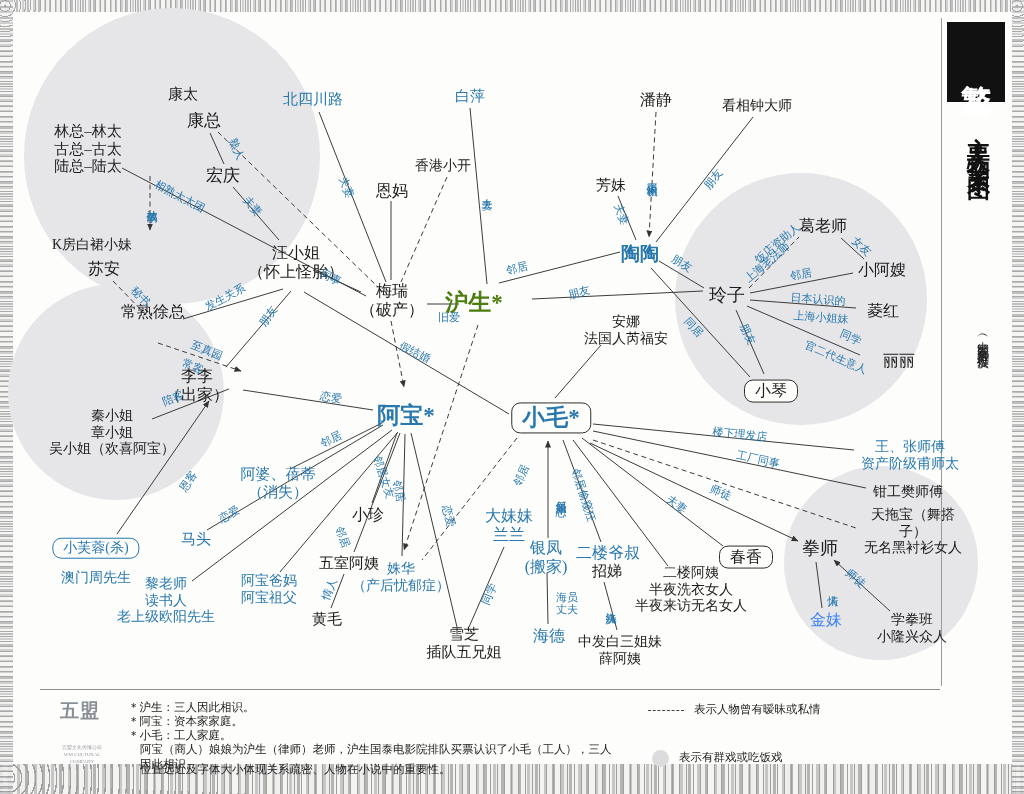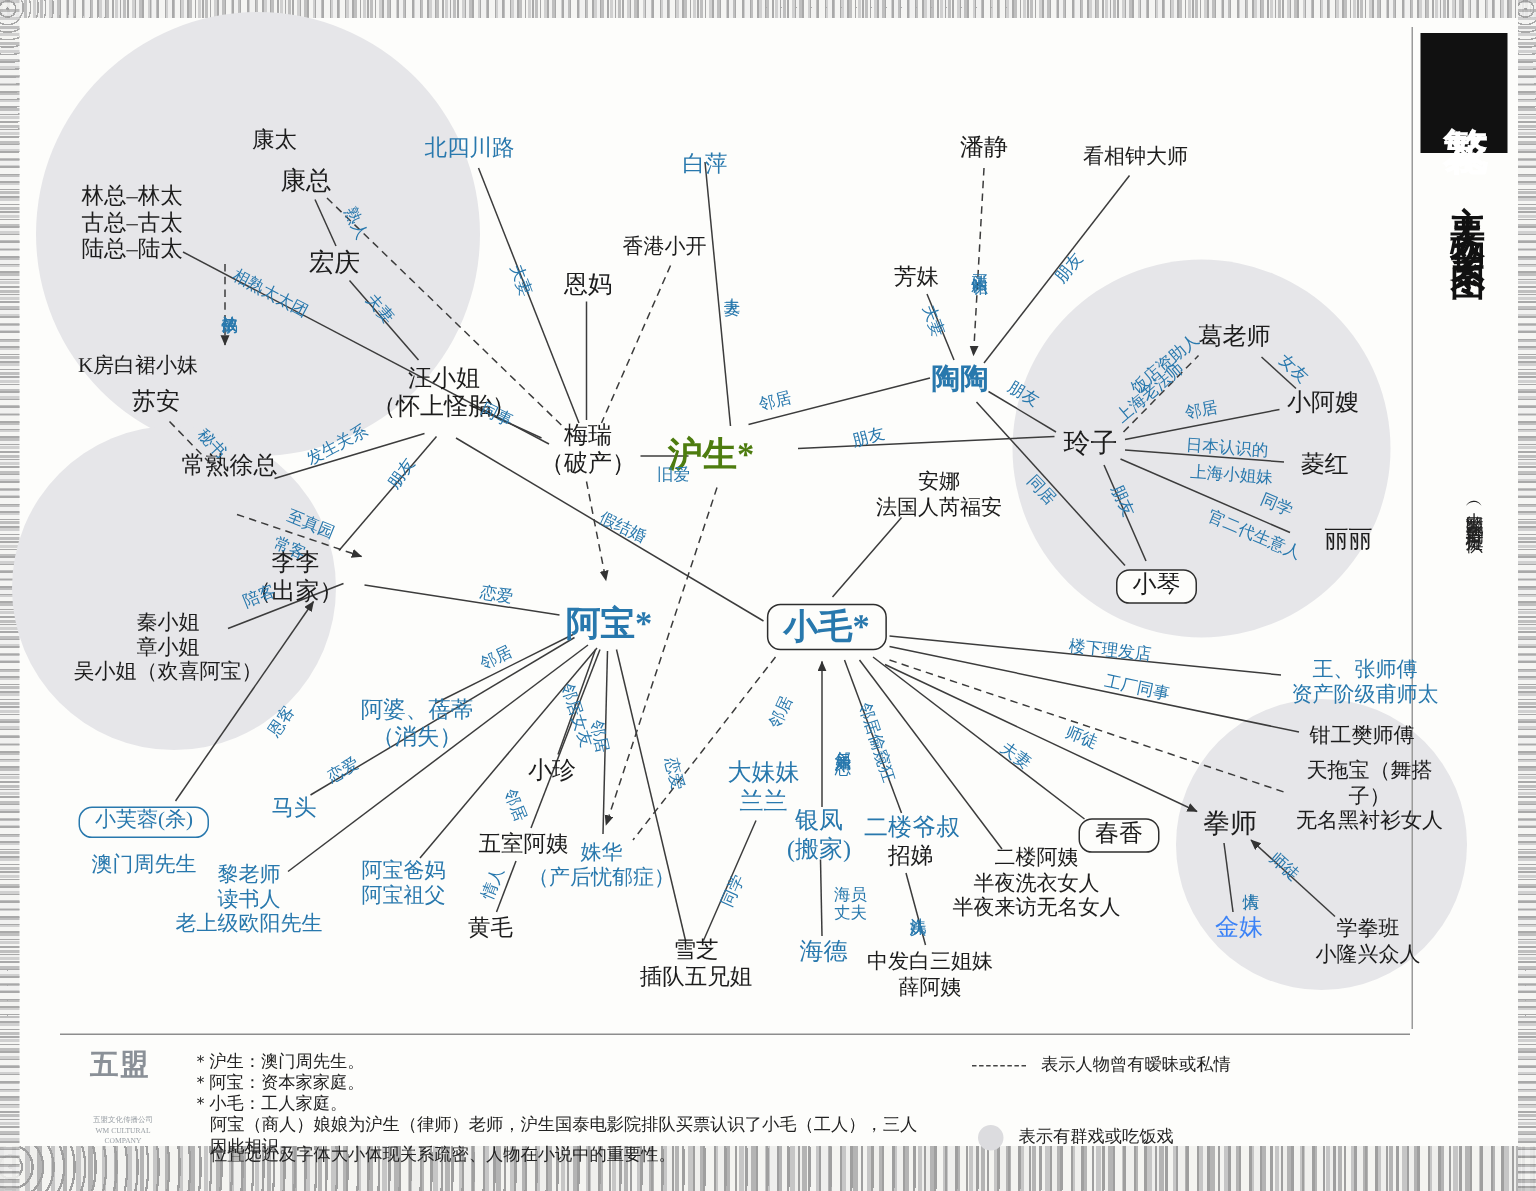--- a/index.html
+++ b/index.html
@@ -146,21 +146,21 @@
 古总–古太
 陆总–陆太</div>
       <div class="node" style="left: 92px; top: 245px; font-size: 14px; color: rgb(28, 28, 28);">K房白裙小妹</div>
       <div class="node" style="left: 104px; top: 269px; font-size: 16px; color: rgb(28, 28, 28);">苏安</div>
       <div class="node" style="left: 183px; top: 95px; font-size: 15px; color: rgb(28, 28, 28);">康太</div>
       <div class="node" style="left: 204px; top: 121px; font-size: 17px; color: rgb(28, 28, 28);">康总</div>
       <div class="node" style="left: 223px; top: 176px; font-size: 17px; color: rgb(28, 28, 28);">宏庆</div>
       <div class="node" style="left: 296px; top: 263px; font-size: 16px; color: rgb(28, 28, 28);">汪小姐
 （怀上怪胎）</div>
       <div class="node" style="left: 313px; top: 100px; font-size: 15px; color: rgb(40, 120, 173);">北四川路</div>
-      <div class="node" style="left: 470px; top: 97px; font-size: 15px; color: rgb(40, 120, 173); margin-top: 14px;">白萍</div>
+      <div class="node" style="left: 470px; top: 97px; font-size: 15px; color: rgb(40, 120, 173);">白萍</div>
       <div class="node" style="left: 443px; top: 166px; font-size: 14px; color: rgb(28, 28, 28);">香港小开</div>
       <div class="node" style="left: 392px; top: 191px; font-size: 16px; color: rgb(28, 28, 28);">恩妈</div>
       <div class="node" style="left: 392px; top: 301px; font-size: 16px; color: rgb(28, 28, 28);">梅瑞
 （破产）</div>
       <div class="node" style="left: 474px; top: 303px; font-size: 23px; color: #4d7c0f; font-weight: bold;">沪生*</div>
       <div class="node" style="left: 656px; top: 100px; font-size: 16px; color: rgb(28, 28, 28);">潘静</div>
       <div class="node" style="left: 757px; top: 106px; font-size: 14px; color: rgb(28, 28, 28);">看相钟大师</div>
       <div class="node" style="left: 611px; top: 186px; font-size: 15px; color: rgb(28, 28, 28);">芳妹</div>
       <div class="node" style="left: 640px; top: 254px; font-size: 19px; color: rgb(40, 120, 173); font-weight: bold;">陶陶</div>
       <div class="node" style="left: 823px; top: 226px; font-size: 16px; color: rgb(28, 28, 28);">葛老师</div>
@@ -279,21 +279,21 @@
   <div class="brand-logo">繁花</div>
   <div class="side-title">主要人物关系图</div>
   <div class="side-subtitle">（由繁花舞台剧方提供）</div>
 
   <div class="footer-divider"></div>
   <div class="wm-logo">五盟</div>
   <div class="wm-cap">
     <span>五盟文化传播公司</span><br>
     <span>WM CULTURAL COMPANY</span>
   </div>
-  <div class="note" style="top:700px;">＊沪生：澳门周先生。</div>
+  <div class="note" style="top:700px;">＊沪生：三人因此相识。</div>
   <div class="note" style="top:714px;">＊阿宝：资本家家庭。</div>
   <div class="note" style="top:728px;">＊小毛：工人家庭。</div>
   <div class="note" style="top:742px;left:140px;width:480px;">阿宝（商人）娘娘为沪生（律师）老师，沪生国泰电影院排队买票认识了小毛（工人），三人因此相识。</div>
   <div class="note" style="top:762px;left:140px;width:460px;">位置远近及字体大小体现关系疏密、人物在小说中的重要性。</div>
 
   <div class="legend-row" style="left:648px;top:702px;">
     <span class="dash-sample"></span><span>表示人物曾有暧昧或私情</span>
   </div>
   <div class="legend-row" style="left:652px;top:750px;">
     <span class="circle-sample"></span><span>表示有群戏或吃饭戏</span>

